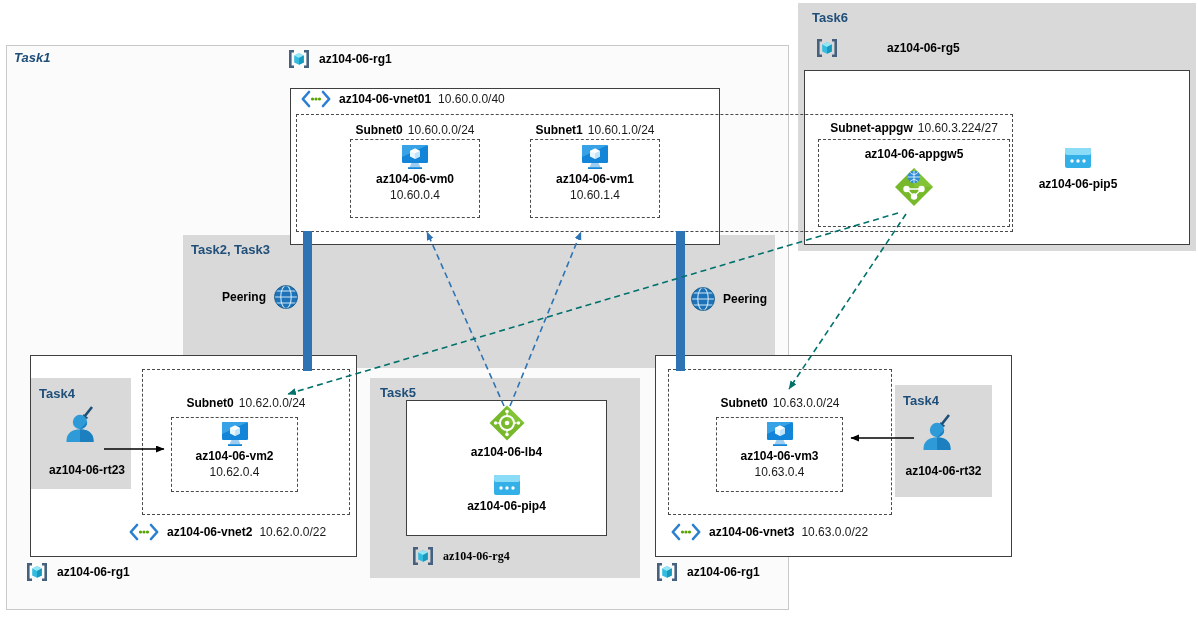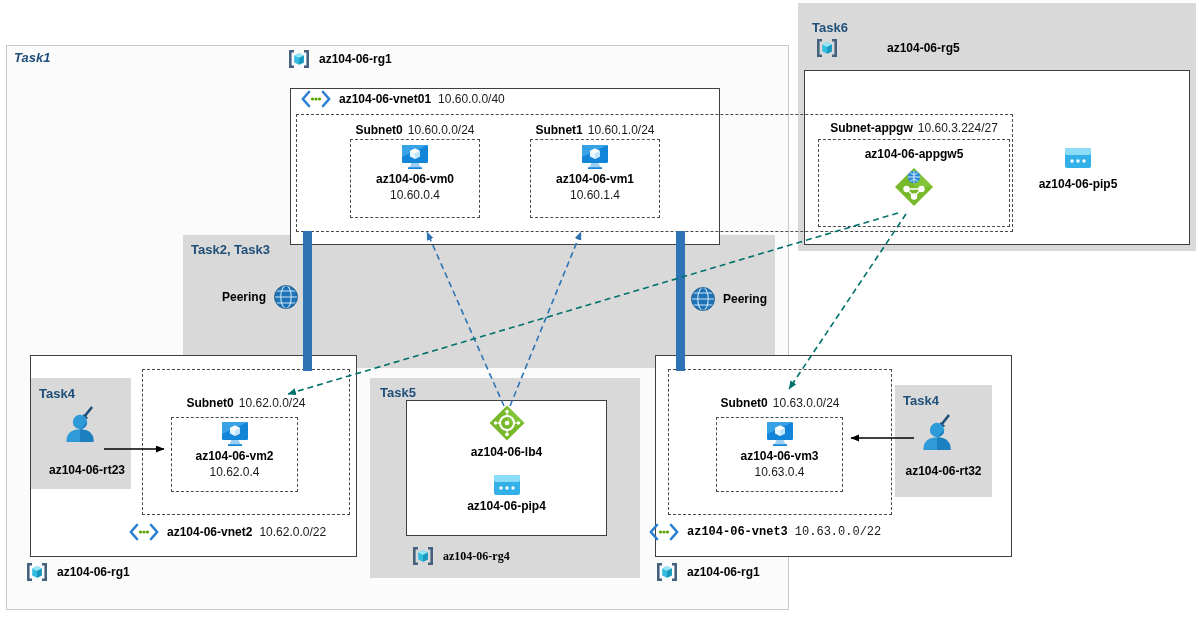--- a/index.html
+++ b/index.html
@@ -24,21 +24,21 @@
 </style>
 </head>
 <body>
 
 <div class="canvas">
 
   <div class="task1box" style="left:6px;top:45px;width:783px;height:565px;"></div>
   <div class="tasklabel" style="left:14px;top:50px;font-style:italic;">Task1</div>
 
   <div class="graybox" style="left:798px;top:3px;width:398px;height:248px;"></div>
-  <div class="tasklabel" style="left:812px;top:20px;">Task6</div>
+  <div class="tasklabel" style="left:812px;top:10px;">Task6</div>
   <div class="row" style="left:814px;top:35px;gap:47px;">
     <svg width="26" height="26" viewBox="0 0 26 26">
         <path d="M3 4h5v2.6H5.6v12.8H8V22H3z" fill="#45617e"></path>
         <path d="M23 4h-5v2.6h2.4v12.8H18V22h5z" fill="#45617e"></path>
         <path d="M13 7.2l4.8 2.4v6.8L13 18.8l-4.8-2.4V9.6z" fill="#32bde0"></path>
         <path d="M13 7.2l4.8 2.4L13 12 8.2 9.6z" fill="#97e6f5"></path>
         <path d="M13 12v6.8l4.8-2.4V9.6z" fill="#1899bd"></path>
       </svg>
     <span class="name">az104-06-rg5</span>
   </div>
@@ -283,21 +283,21 @@
         <path d="M22.5 16.5l.8-6.4 5 4z" fill="#1d4f76"></path>
         <circle cx="20" cy="18" r="7.2" fill="#2f9ad8"></circle>
         <path d="M27.2 18a7.2 7.2 0 0 1-7.2 7.2z" fill="#1b7fc0"></path>
         <path d="M6.5 36.5c0-7.5 6-11.3 13.5-11.3S33.5 29 33.5 36.5V38h-27z" fill="#2f9ad8"></path>
         <path d="M20 25.2c7.5 0 13.5 3.8 13.5 11.3V38H20z" fill="#1b7fc0"></path>
       </svg>
   </div>
   <div class="centerlabel" style="left:895px;top:461px;width:97px;">
     <span class="name">az104-06-rt32</span>
   </div>
-  <div class="row" style="left:648px;top:523px;font-family:Liberation Mono, monospace;">
+  <div class="row" style="left:670px;top:523px;">
     <svg width="32" height="18" viewBox="0 0 32 18">
         <path d="M9 2 2.8 9 9 16" fill="none" stroke="#2a7fd0" stroke-width="2.6" stroke-linecap="round" stroke-linejoin="round"></path>
         <path d="M23 2l6.2 7L23 16" fill="none" stroke="#2a7fd0" stroke-width="2.6" stroke-linecap="round" stroke-linejoin="round"></path>
         <circle cx="12.5" cy="9" r="1.6" fill="#57a300"></circle>
         <circle cx="16" cy="9" r="1.6" fill="#57a300"></circle>
         <circle cx="19.5" cy="9" r="1.6" fill="#57a300"></circle>
       </svg>
     <span class="name">az104-06-vnet3</span>
     <span class="ip">10.63.0.0/22</span>
   </div>

